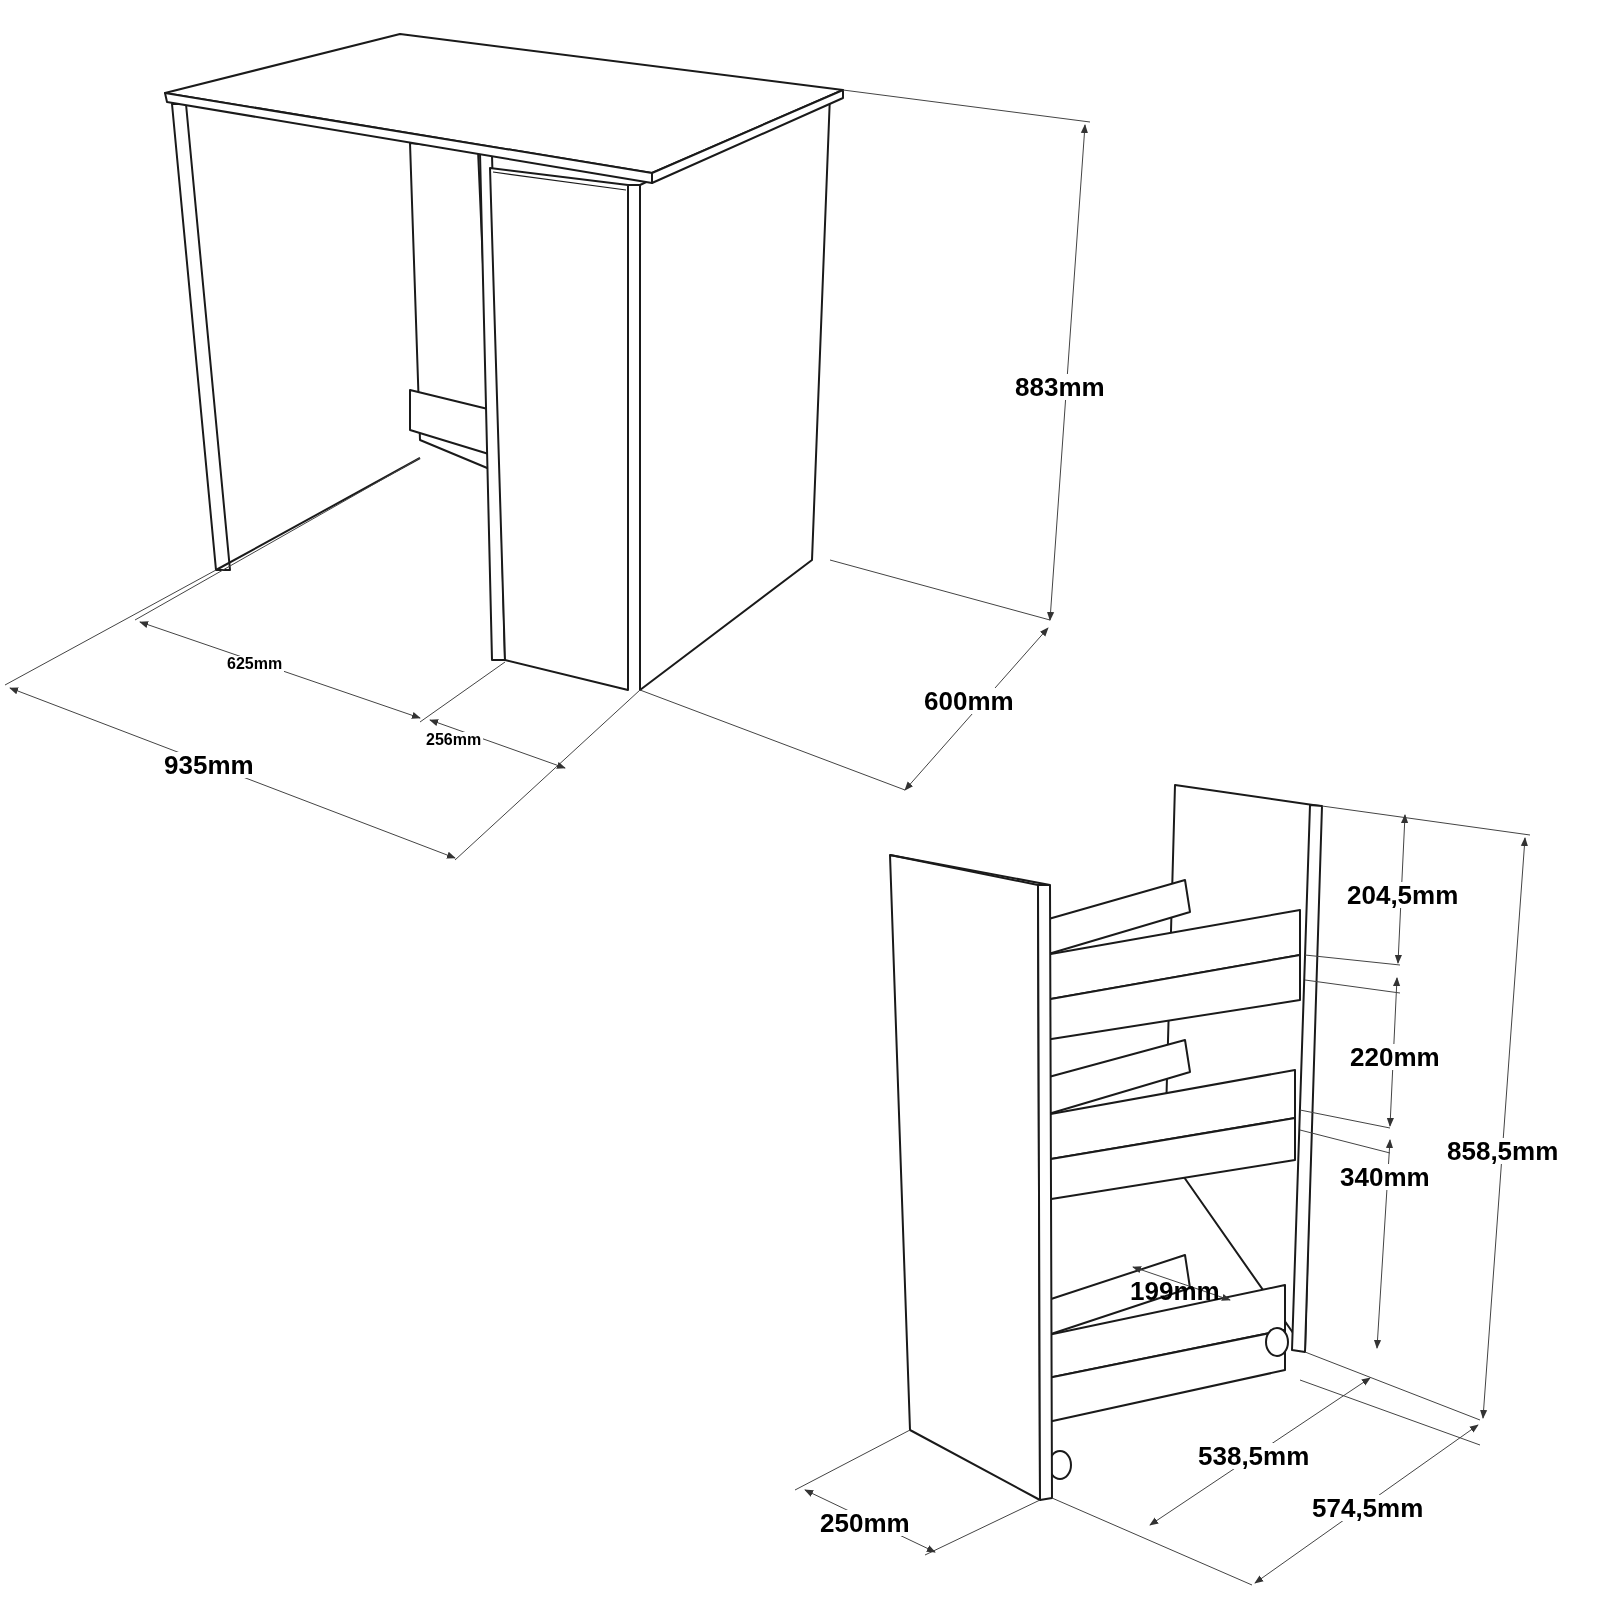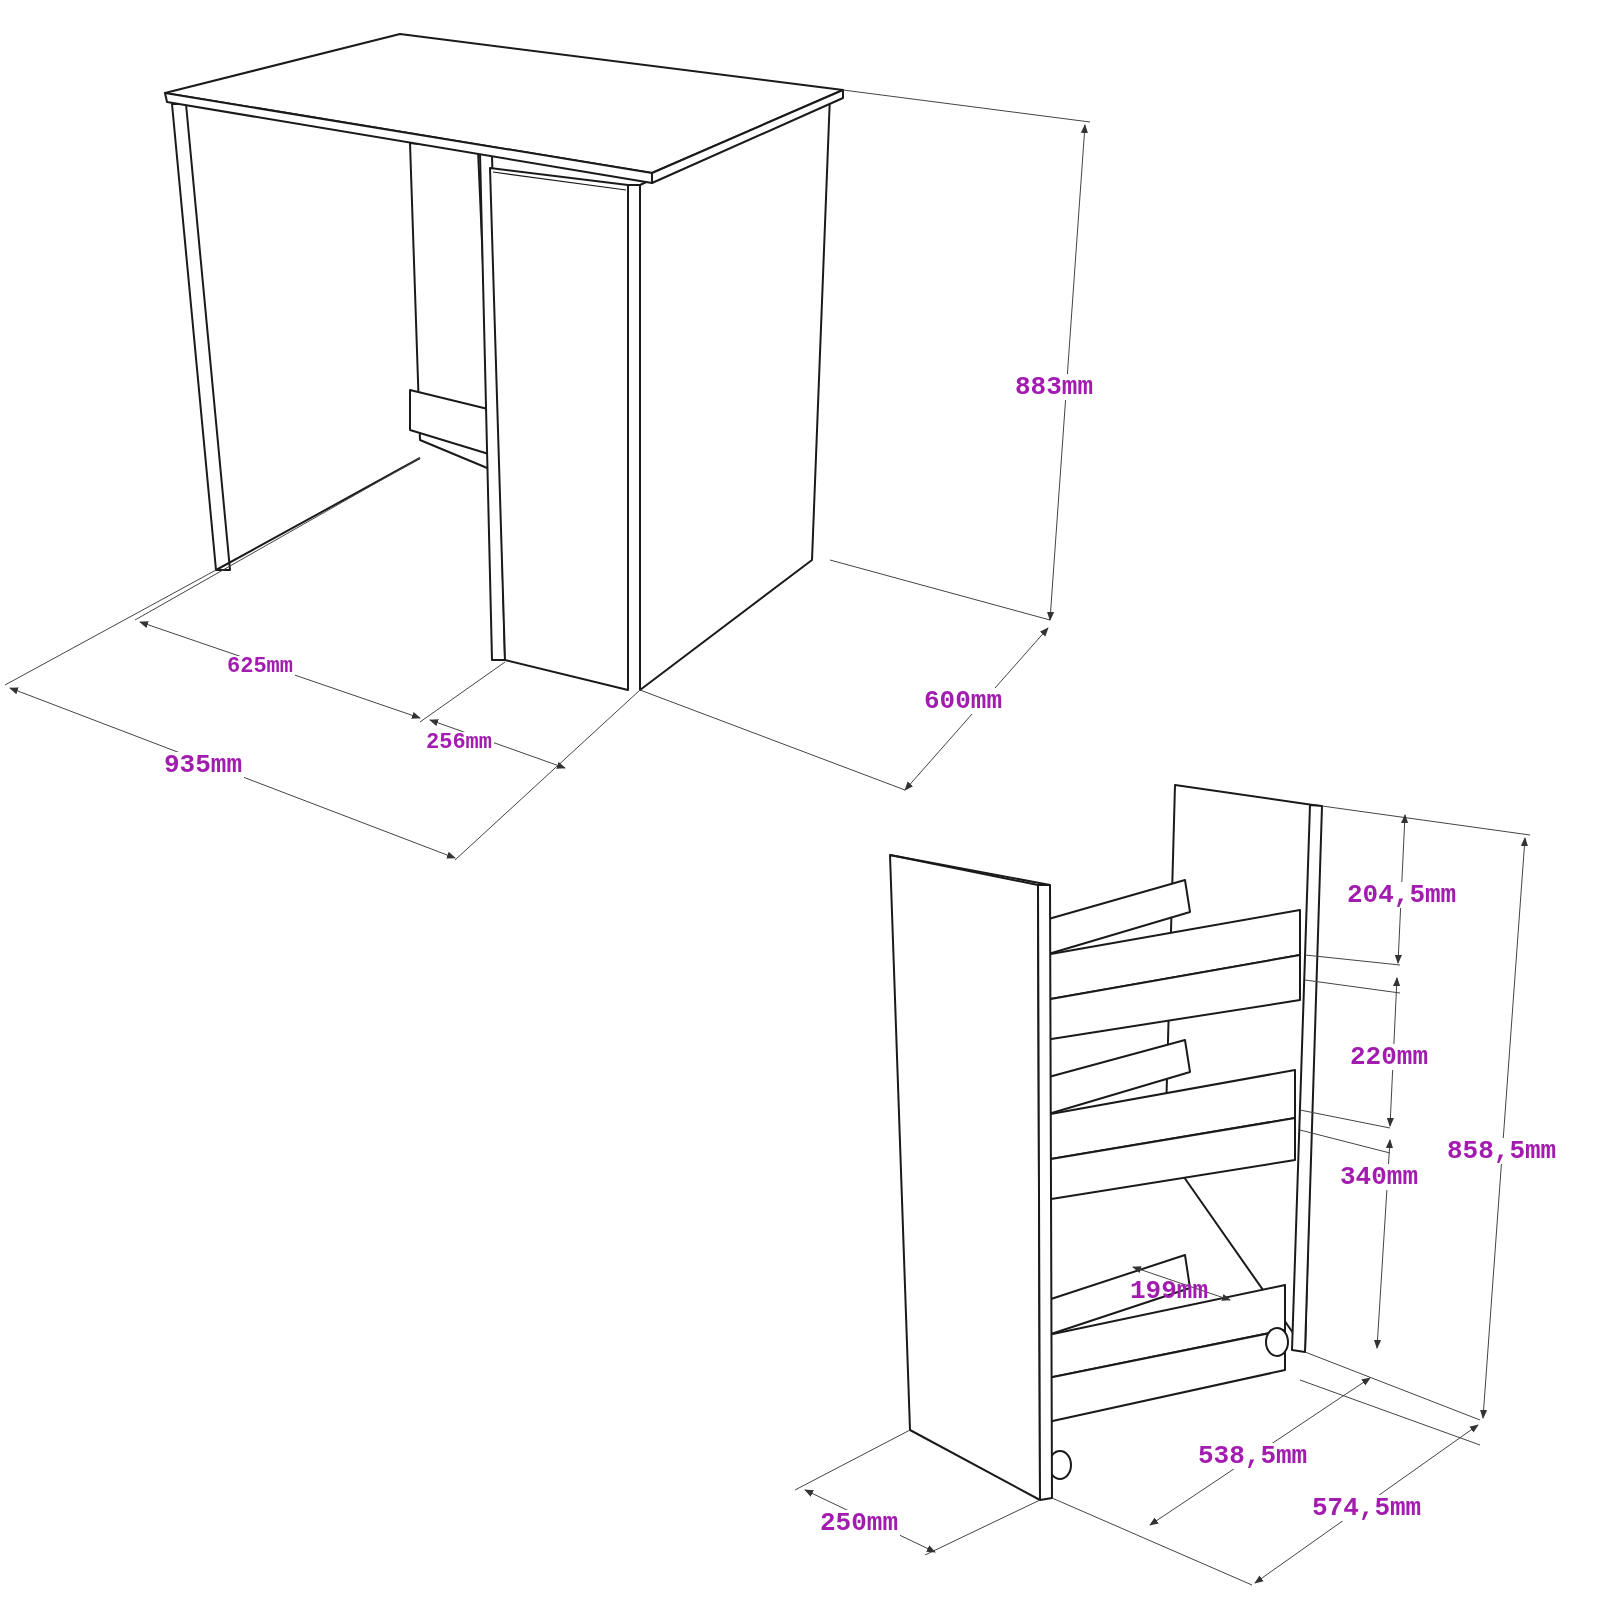--- a/index.html
+++ b/index.html
@@ -4,25 +4,25 @@
 <style>
   html, body { margin: 0; padding: 0; background: #ffffff; }
   body { width: 1600px; height: 1600px; position: relative; overflow: hidden; }
   #drawing { position: absolute; left: 0; top: 0; width: 1600px; height: 1600px; }
   .line { stroke: #1a1a1a; stroke-width: 2; fill: none; stroke-linejoin: round; }
   .thin { stroke: #1a1a1a; stroke-width: 1.2; fill: none; }
   .dim { stroke: #444; stroke-width: 1; fill: none; }
   .arrow { fill: #333; }
   .panel { fill: #ffffff; stroke: #1a1a1a; stroke-width: 2; stroke-linejoin: round; }
   .label {
-    position: absolute; font-family: Liberation Mono, monospace; font-weight: bold;
-    color: #a21caf; white-space: nowrap; background: #fff; padding: 0 2px; line-height: 1;
+    position: absolute; font-family: Liberation Sans, sans-serif; font-weight: bold;
+    color: #000000; white-space: nowrap; background: #fff; padding: 0 2px; line-height: 1;
   }
   .lg { font-size: 26px; }
-  .md { font-size: 22px; }
+  .md { font-size: 16px; }
   .sm { font-size: 26px; }
 </style>
 </head>
 <body>
 
 <svg id="drawing" viewBox="0 0 1600 1600" xmlns="http://www.w3.org/2000/svg">
   <defs>
     <marker id="ah" viewBox="0 0 10 10" refX="9" refY="5" markerWidth="9" markerHeight="9" orient="auto-start-reverse">
       <path d="M0,1 L10,5 L0,9 z" class="arrow"></path>
     </marker>

